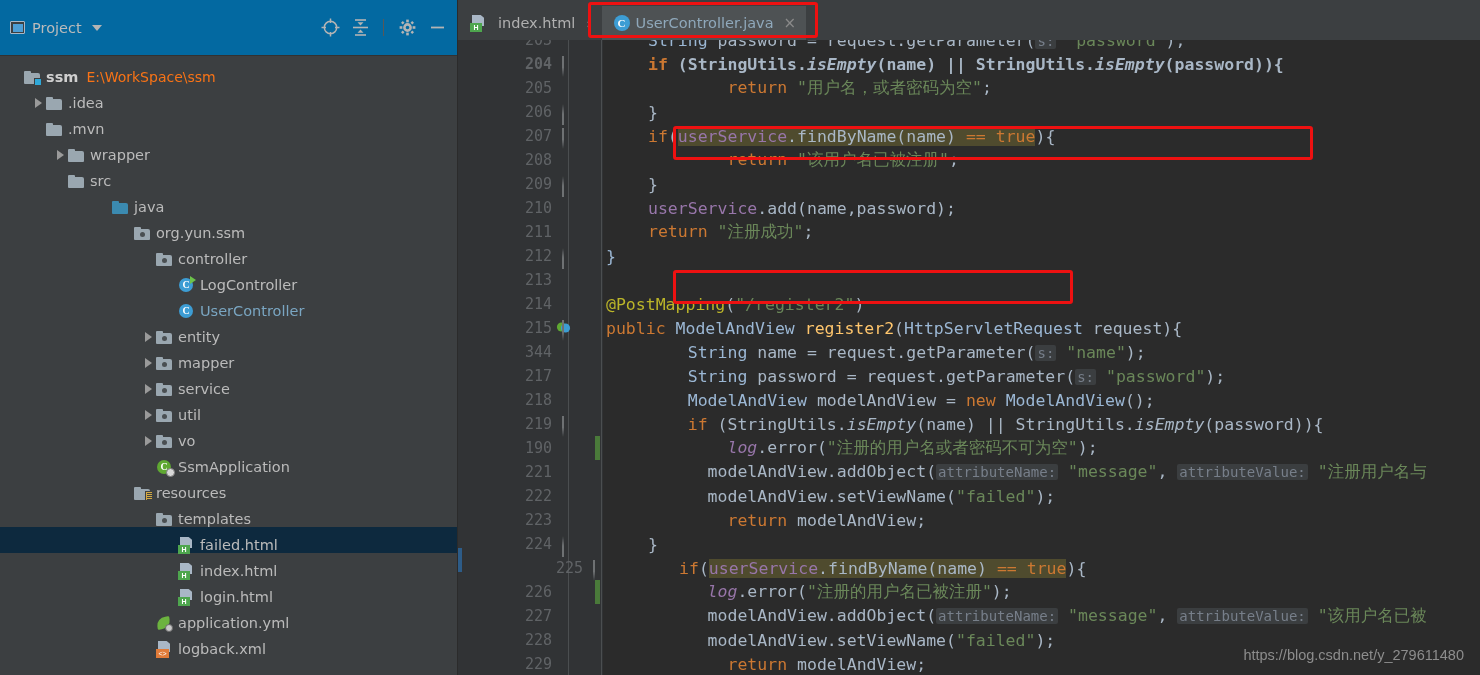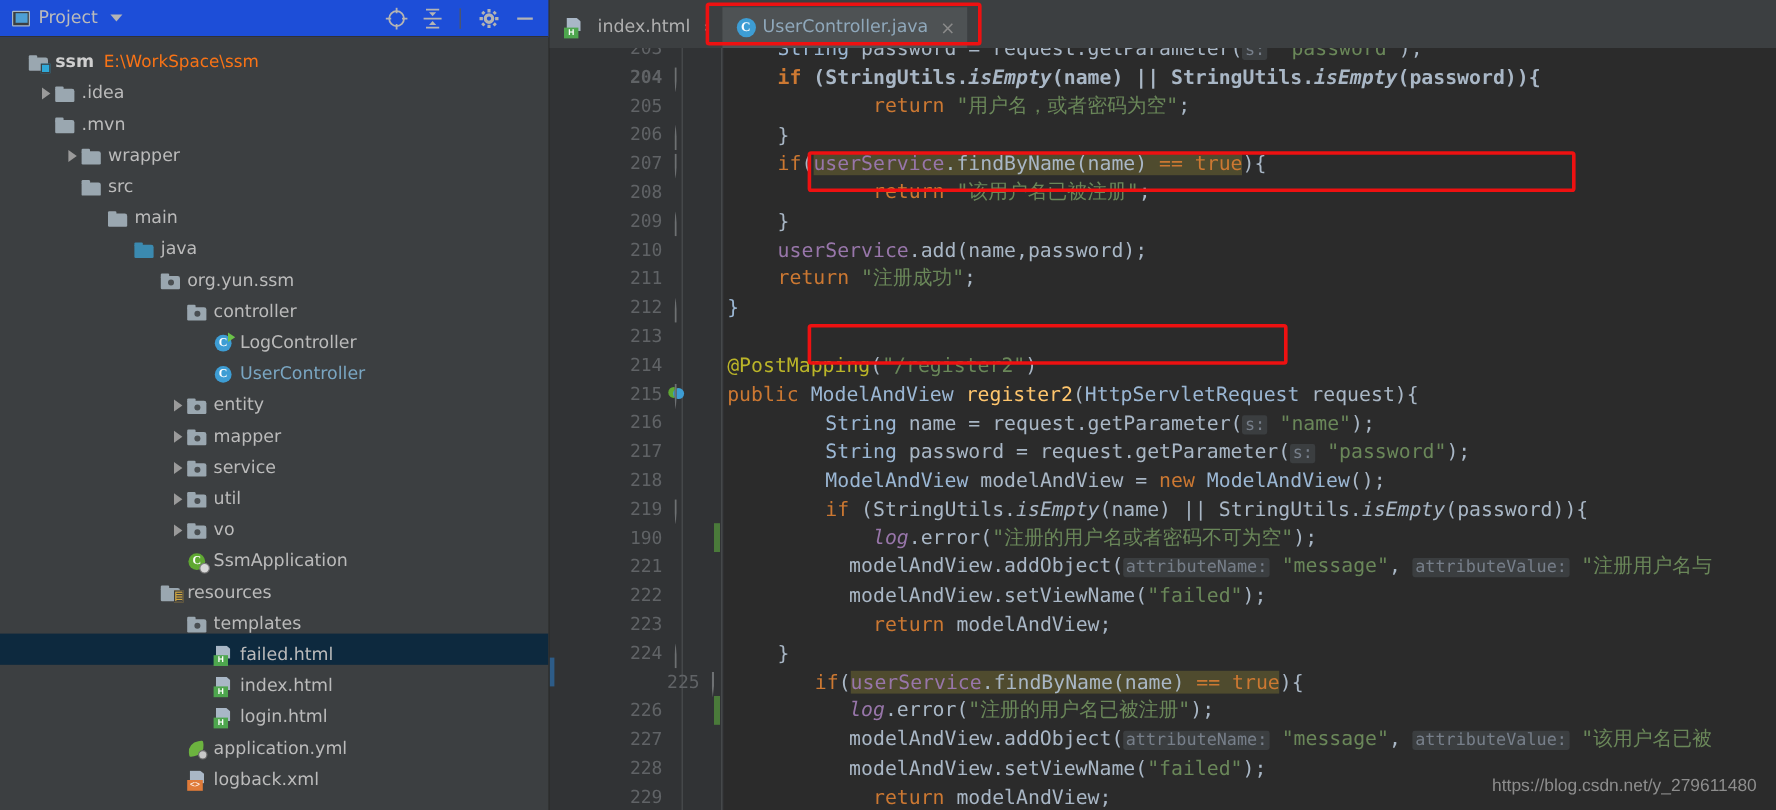--- a/index.html
+++ b/index.html
@@ -19,24 +19,24 @@
 
   
   #project-panel {
     width: 458px; height: 675px;
     background: #3c3f41;
     display: flex; flex-direction: column;
     position: relative;
     border-right: 1px solid #2b2b2b;
   }
   #project-toolbar {
-    height: 31px;
+    height: 56px;
     display: flex; align-items: center;
     padding: 0 8px 0 10px;
-    background: #1d4ed8;
+    background: #0369a1;
     border-bottom: 1px solid #323232;
   }
   .tool-title {
     display: flex; align-items: center; gap: 7px;
     color: #bbbbbb; font-size: 14.5px;
   }
   .proj-icon {
     width: 15px; height: 13px;
     border: 1.6px solid #a9b7c6;
     border-radius: 1px;
@@ -415,26 +415,20 @@
           <span class="ico folder"></span>
           <span class="label-main">wrapper</span>
         </div>
         <div class="tree-row">
           <div style="width: 52px; flex: 0 0 52px;"></div>
           <div class="arrow-slot"></div>
           <span class="ico folder"></span>
           <span class="label-main">src</span>
         </div>
         <div class="tree-row">
-          <div style="width: 74px; flex: 0 0 74px;"></div>
-          <div class="arrow-slot"></div>
-          <span class="ico folder"></span>
-          <span class="label-main">main</span>
-        </div>
-        <div class="tree-row">
           <div style="width: 96px; flex: 0 0 96px;"></div>
           <div class="arrow-slot"></div>
           <span class="ico folder folder-blue"></span>
           <span class="label-main">java</span>
         </div>
         <div class="tree-row">
           <div style="width: 118px; flex: 0 0 118px;"></div>
           <div class="arrow-slot"></div>
           <span class="ico folder pkg">
             <span class="dot"></span>
@@ -671,21 +665,21 @@
           <div class="code-line" style="top: 276px;">
             <span class="lnum">215</span>
             <span class="gutter-icon"><svg width="15" height="15" viewBox="0 0 15 15">
                 <circle cx="5.5" cy="7" r="4.6" fill="#5fa832"></circle>
                 <circle cx="9.5" cy="8" r="4.6" fill="#3d9dd4"></circle>
               </svg></span>
             <span class="fold start"><span class="fold-box"></span></span>
             <span class="code-text" style="left: 148px;"><span class="kw">public</span> <span class="typ">ModelAndView</span> <span class="mth">register2</span>(<span class="typ">HttpServletRequest</span> request){</span>
           </div>
           <div class="code-line" style="top: 300px;">
-            <span class="lnum">216</span>
+            <span class="lnum">344</span>
             <span class="code-text" style="left: 190px;">    <span class="typ">String</span> name = request.getParameter(<span class="hint">s:</span> <span class="str">"name"</span>);</span>
           </div>
           <div class="code-line" style="top: 324px;">
             <span class="lnum">217</span>
             <span class="code-text" style="left: 190px;">    <span class="typ">String</span> password = request.getParameter(<span class="hint">s:</span> <span class="str">"password"</span>);</span>
           </div>
           <div class="code-line" style="top: 348px;">
             <span class="lnum">218</span>
             <span class="code-text" style="left: 190px;">    <span class="typ">ModelAndView</span> modelAndView = <span class="kw">new</span> <span class="typ">ModelAndView</span>();</span>
           </div>

